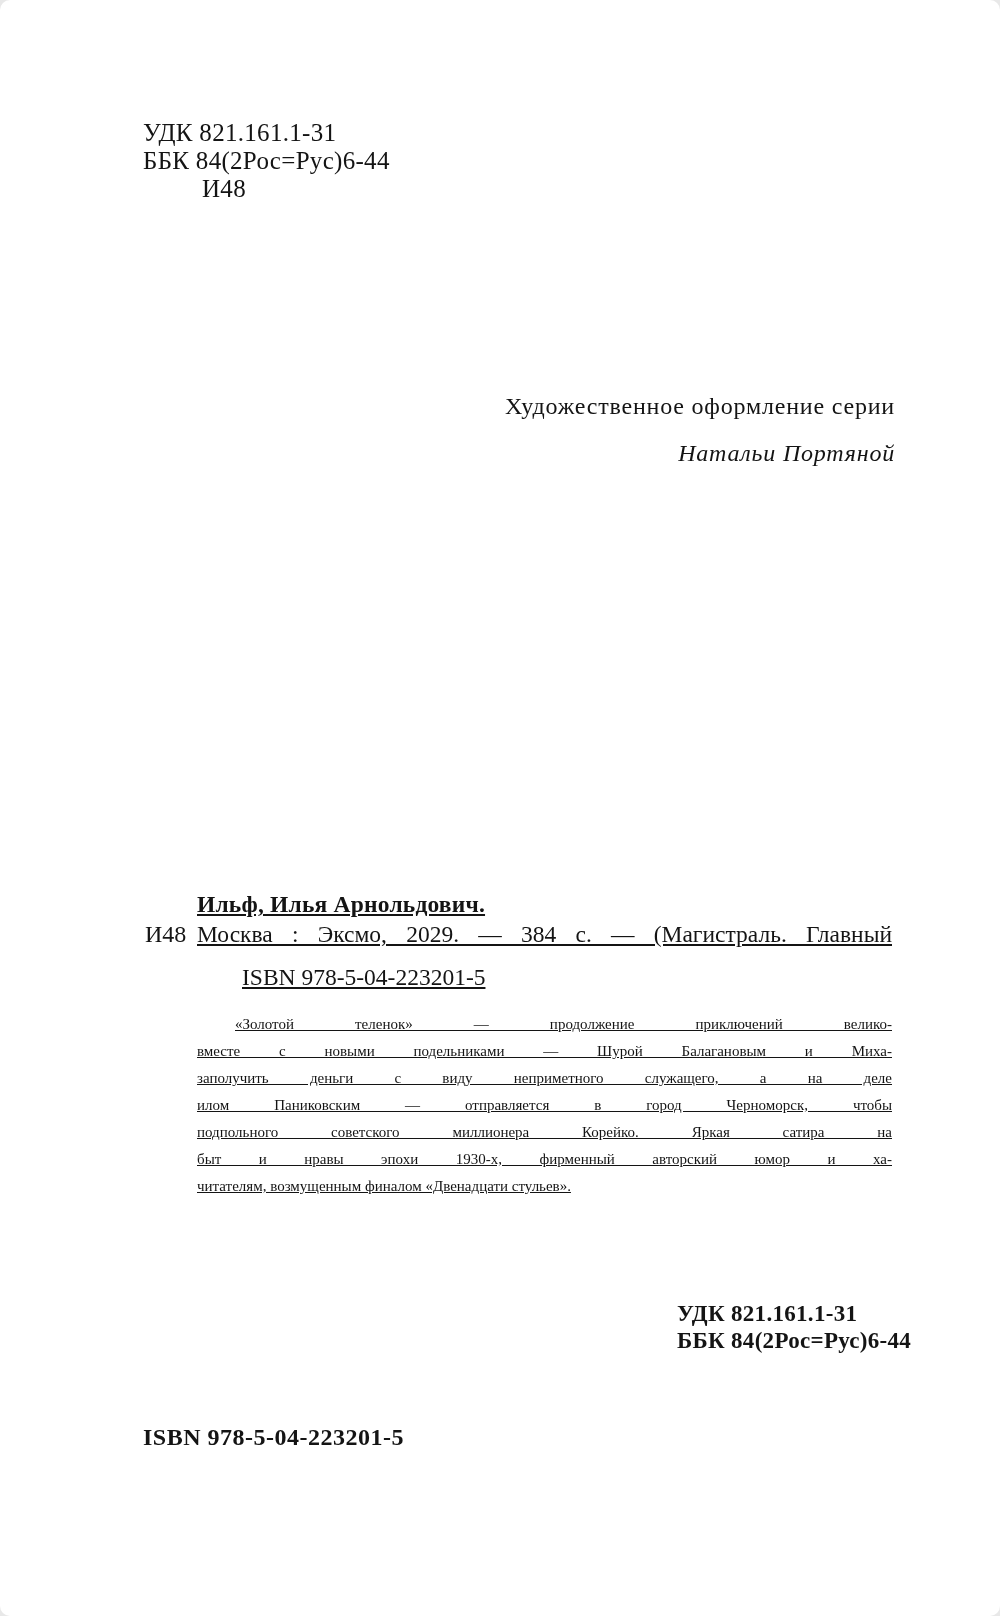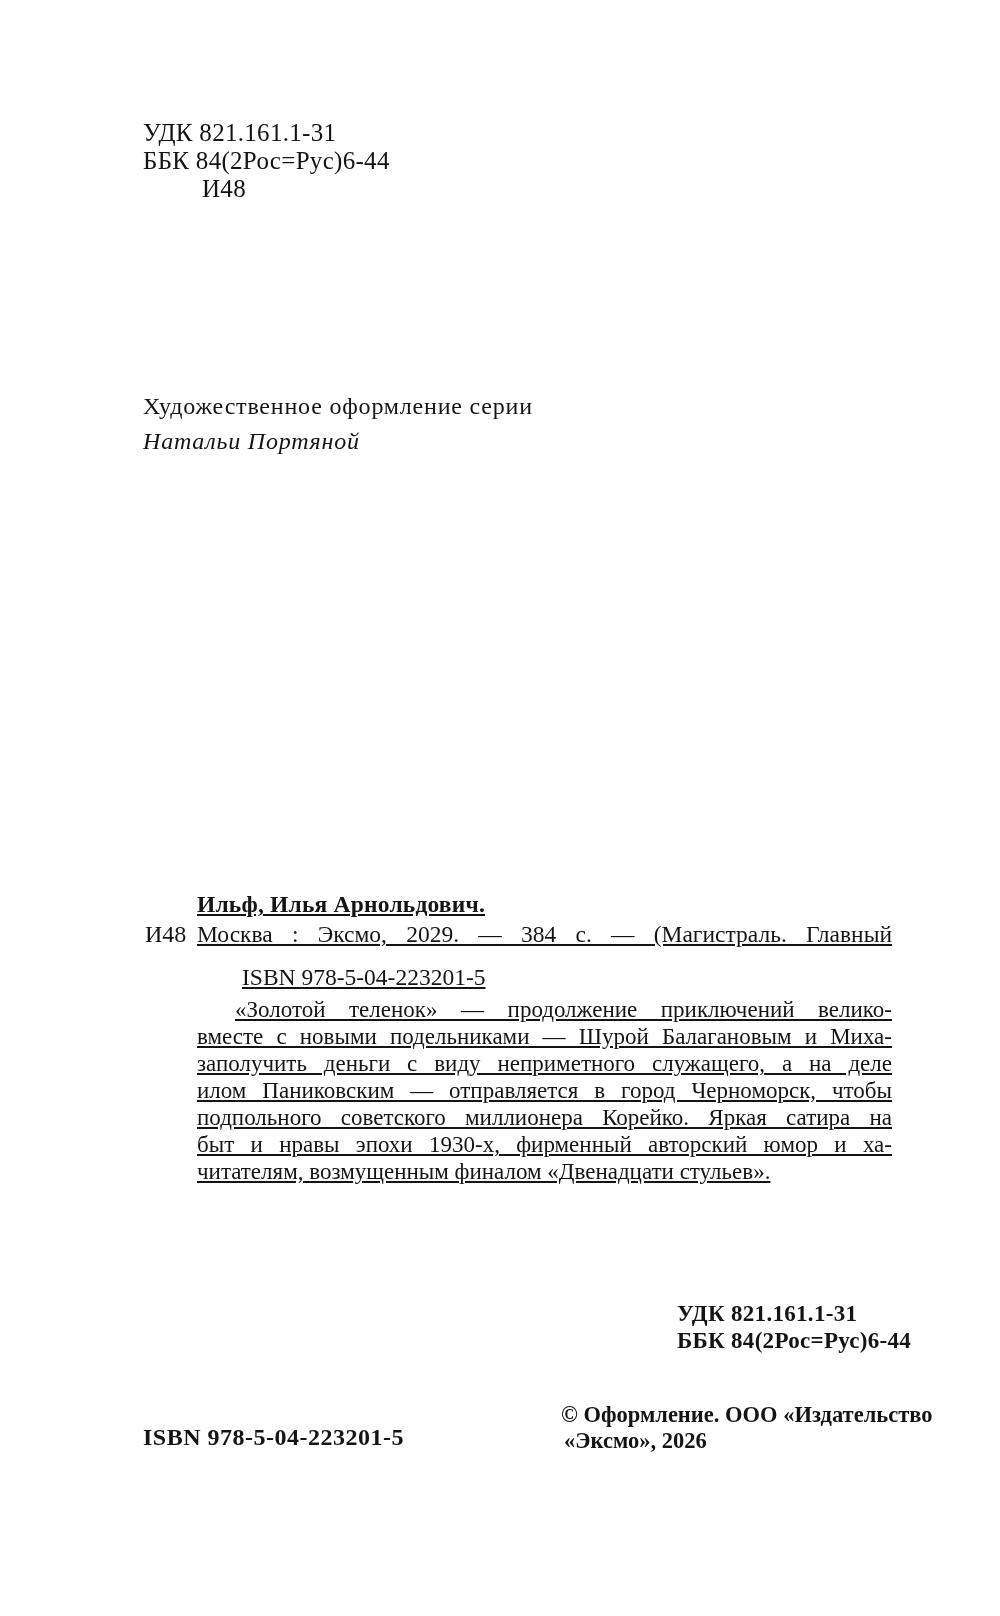--- a/index.html
+++ b/index.html
@@ -4,48 +4,49 @@
 <style>
   html,body{margin:0;padding:0;background:#e8e8e8;}
   .page{
     position:relative;
     width:1000px;height:1616px;
     margin:0 auto;
     background:#ffffff;
     color:#141414;
     font-family:"Liberation Serif","DejaVu Serif",serif;
     overflow:hidden;
+    border-radius:10px;
   }
   
   .top-class{
     position:absolute;left:143px;top:119px;
     font-size:25px;line-height:28px;letter-spacing:0.3px;
   }
   .top-class .sign-row{padding-left:59px;}
   
   .series{
     position:absolute;left:143px;top:389px;width:752px;
-    text-align:left;font-size:24px;line-height:35px;letter-spacing:0.8px;
+    text-align:right;font-size:24px;line-height:35px;letter-spacing:0.8px;
   }
-  .series .designer{font-style:italic;}
+  .series .designer{font-style:italic;margin-top:12px;}
   
   .hang-sign{
     position:absolute;left:145px;top:919px;
     font-size:24px;line-height:30px;
   }
   .bib{
     position:absolute;left:197px;top:889px;width:695px;
     font-size:23.5px;line-height:30px;text-decoration:underline;
   }
   .bib-author{font-weight:bold;letter-spacing:0.2px;}
   .jline{text-align:justify;text-align-last:justify;}
   .jline-first{text-indent:38px;}
   .jline-last{text-align:left;text-align-last:left;}
   .bib-isbn{margin-top:13px;padding-left:45px;}
-  .annotation{margin-top:4px;font-size:23px;line-height:27px;}
+  .annotation{margin-top:19px;font-size:15px;line-height:27px;}
   
   .bottom-class{
     position:absolute;left:677px;top:1300px;
     font-size:23px;line-height:27px;font-weight:bold;letter-spacing:0.3px;
     white-space:nowrap;
   }
   
   .footer-isbn{
     position:absolute;left:143px;top:1422px;
     font-size:24px;line-height:30px;font-weight:bold;letter-spacing:0.5px;
@@ -90,18 +91,14 @@
       <div class="jline-last">читателям, возмущенным финалом «Двенадцати стульев».</div>
     </div>
   </div>
 
   <div class="bottom-class">
     <div>УДК 821.161.1-31</div>
     <div>ББК 84(2Рос=Рус)6-44</div>
   </div>
 
   <div class="footer-isbn">ISBN 978-5-04-223201-5</div>
-  <div class="footer-copy">
-    <div>© Оформление. ООО «Издательство</div>
-    <div class="copy-line2">«Эксмо», 2026</div>
-  </div>
 
 </div>
 
 </body></html>

